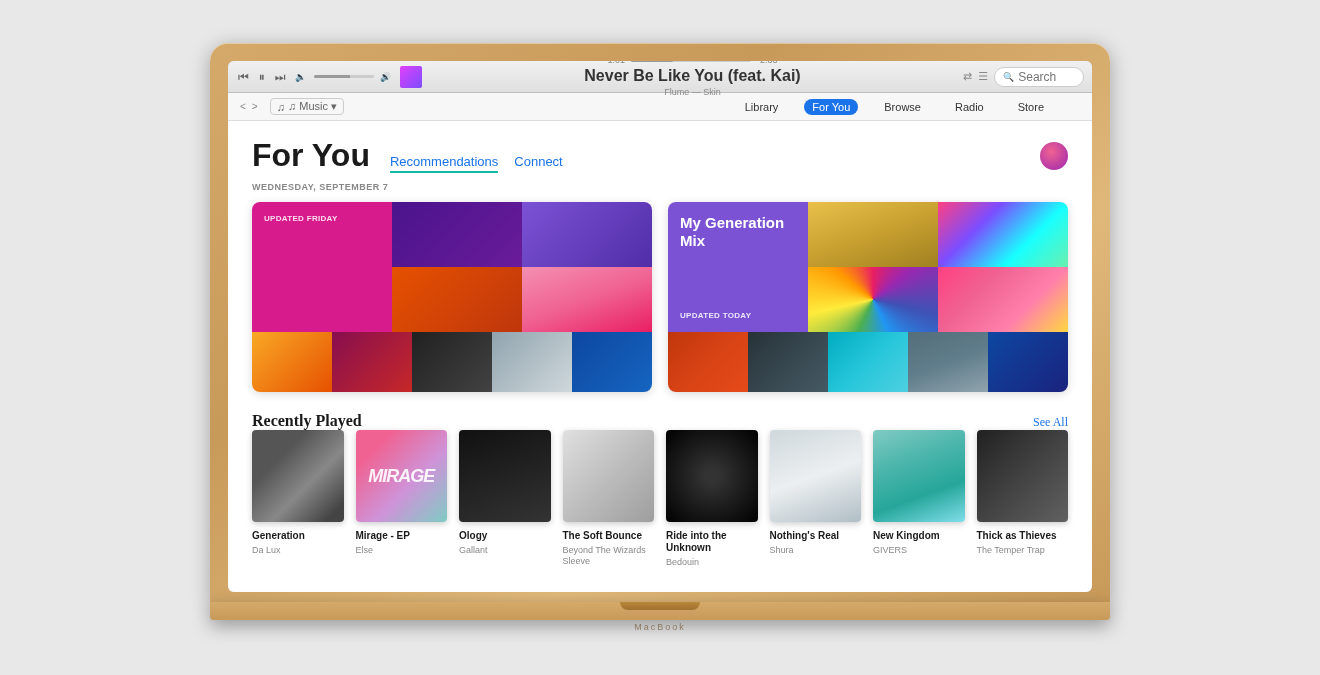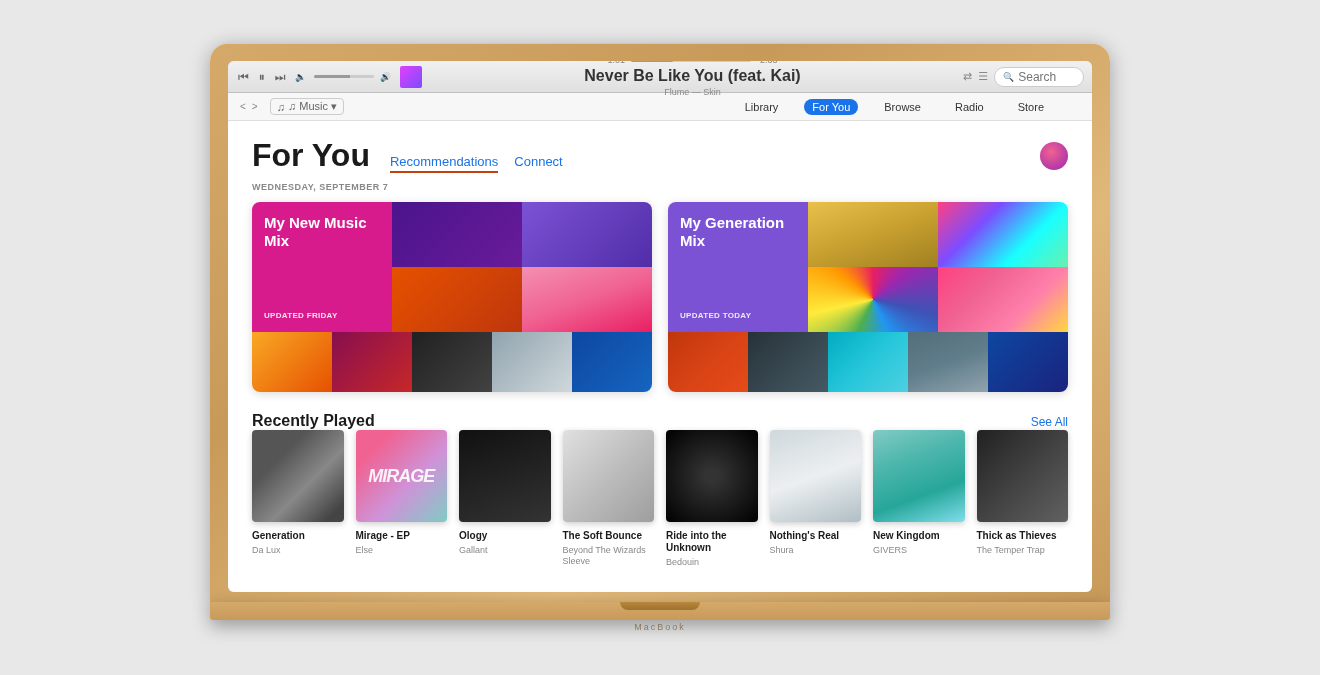--- a/index.html
+++ b/index.html
@@ -223,21 +223,21 @@
 
     .page-tab {
       font-size: 13px;
       color: #1a73e8;
       cursor: pointer;
       padding-bottom: 2px;
       text-decoration: none;
     }
 
     .page-tab.active {
-      border-bottom: 2px solid #c2410c;
+      border-bottom: 2px solid #14b8a6;
       font-weight: 500;
     }
 
     .user-avatar {
       width: 28px;
       height: 28px;
       border-radius: 50%;
       background: linear-gradient(135deg, #f06292, #ba68c8);
       overflow: hidden;
     }
@@ -272,20 +272,21 @@
       text-transform: uppercase;
       letter-spacing: 0.3px;
     }
 
     
     .section-header {
       display: flex;
       justify-content: space-between;
       align-items: baseline;
       margin-bottom: 0;
+      font-family: Liberation Serif, serif;
     }
 
     .section-title {
       font-size: 16px;
       font-weight: 800;
       color: #1a1a1a;
     }
 
     .see-all-link {
       font-size: 12px;
@@ -475,21 +476,20 @@
         </div>
 
         <div class="date-label">WEDNESDAY, SEPTEMBER 7</div>
 
         <div class="mixes-row">
 
           <div class="mix-card-container">
             <div class="mix-card-layout">
 
               <div class="mix-header-panel" style="background:#d81b8c;">
-                <div class="mix-title">My New Music Mix</div>
                 <div class="mix-updated">UPDATED FRIDAY</div>
               </div>
 
               <div class="mix-side-arts">
                 <div class="art-cell mini-art-5"></div>
                 <div class="art-cell mini-art-7" style="background:linear-gradient(135deg,#7b52d4,#512da8);position:relative;">
                   
                 </div>
                 <div class="art-cell" style="background:linear-gradient(135deg,#e65100,#bf360c);"></div>
                 <div class="art-cell" style="background:linear-gradient(160deg,#f48fb1,#f06292,#e91e63);"></div>

